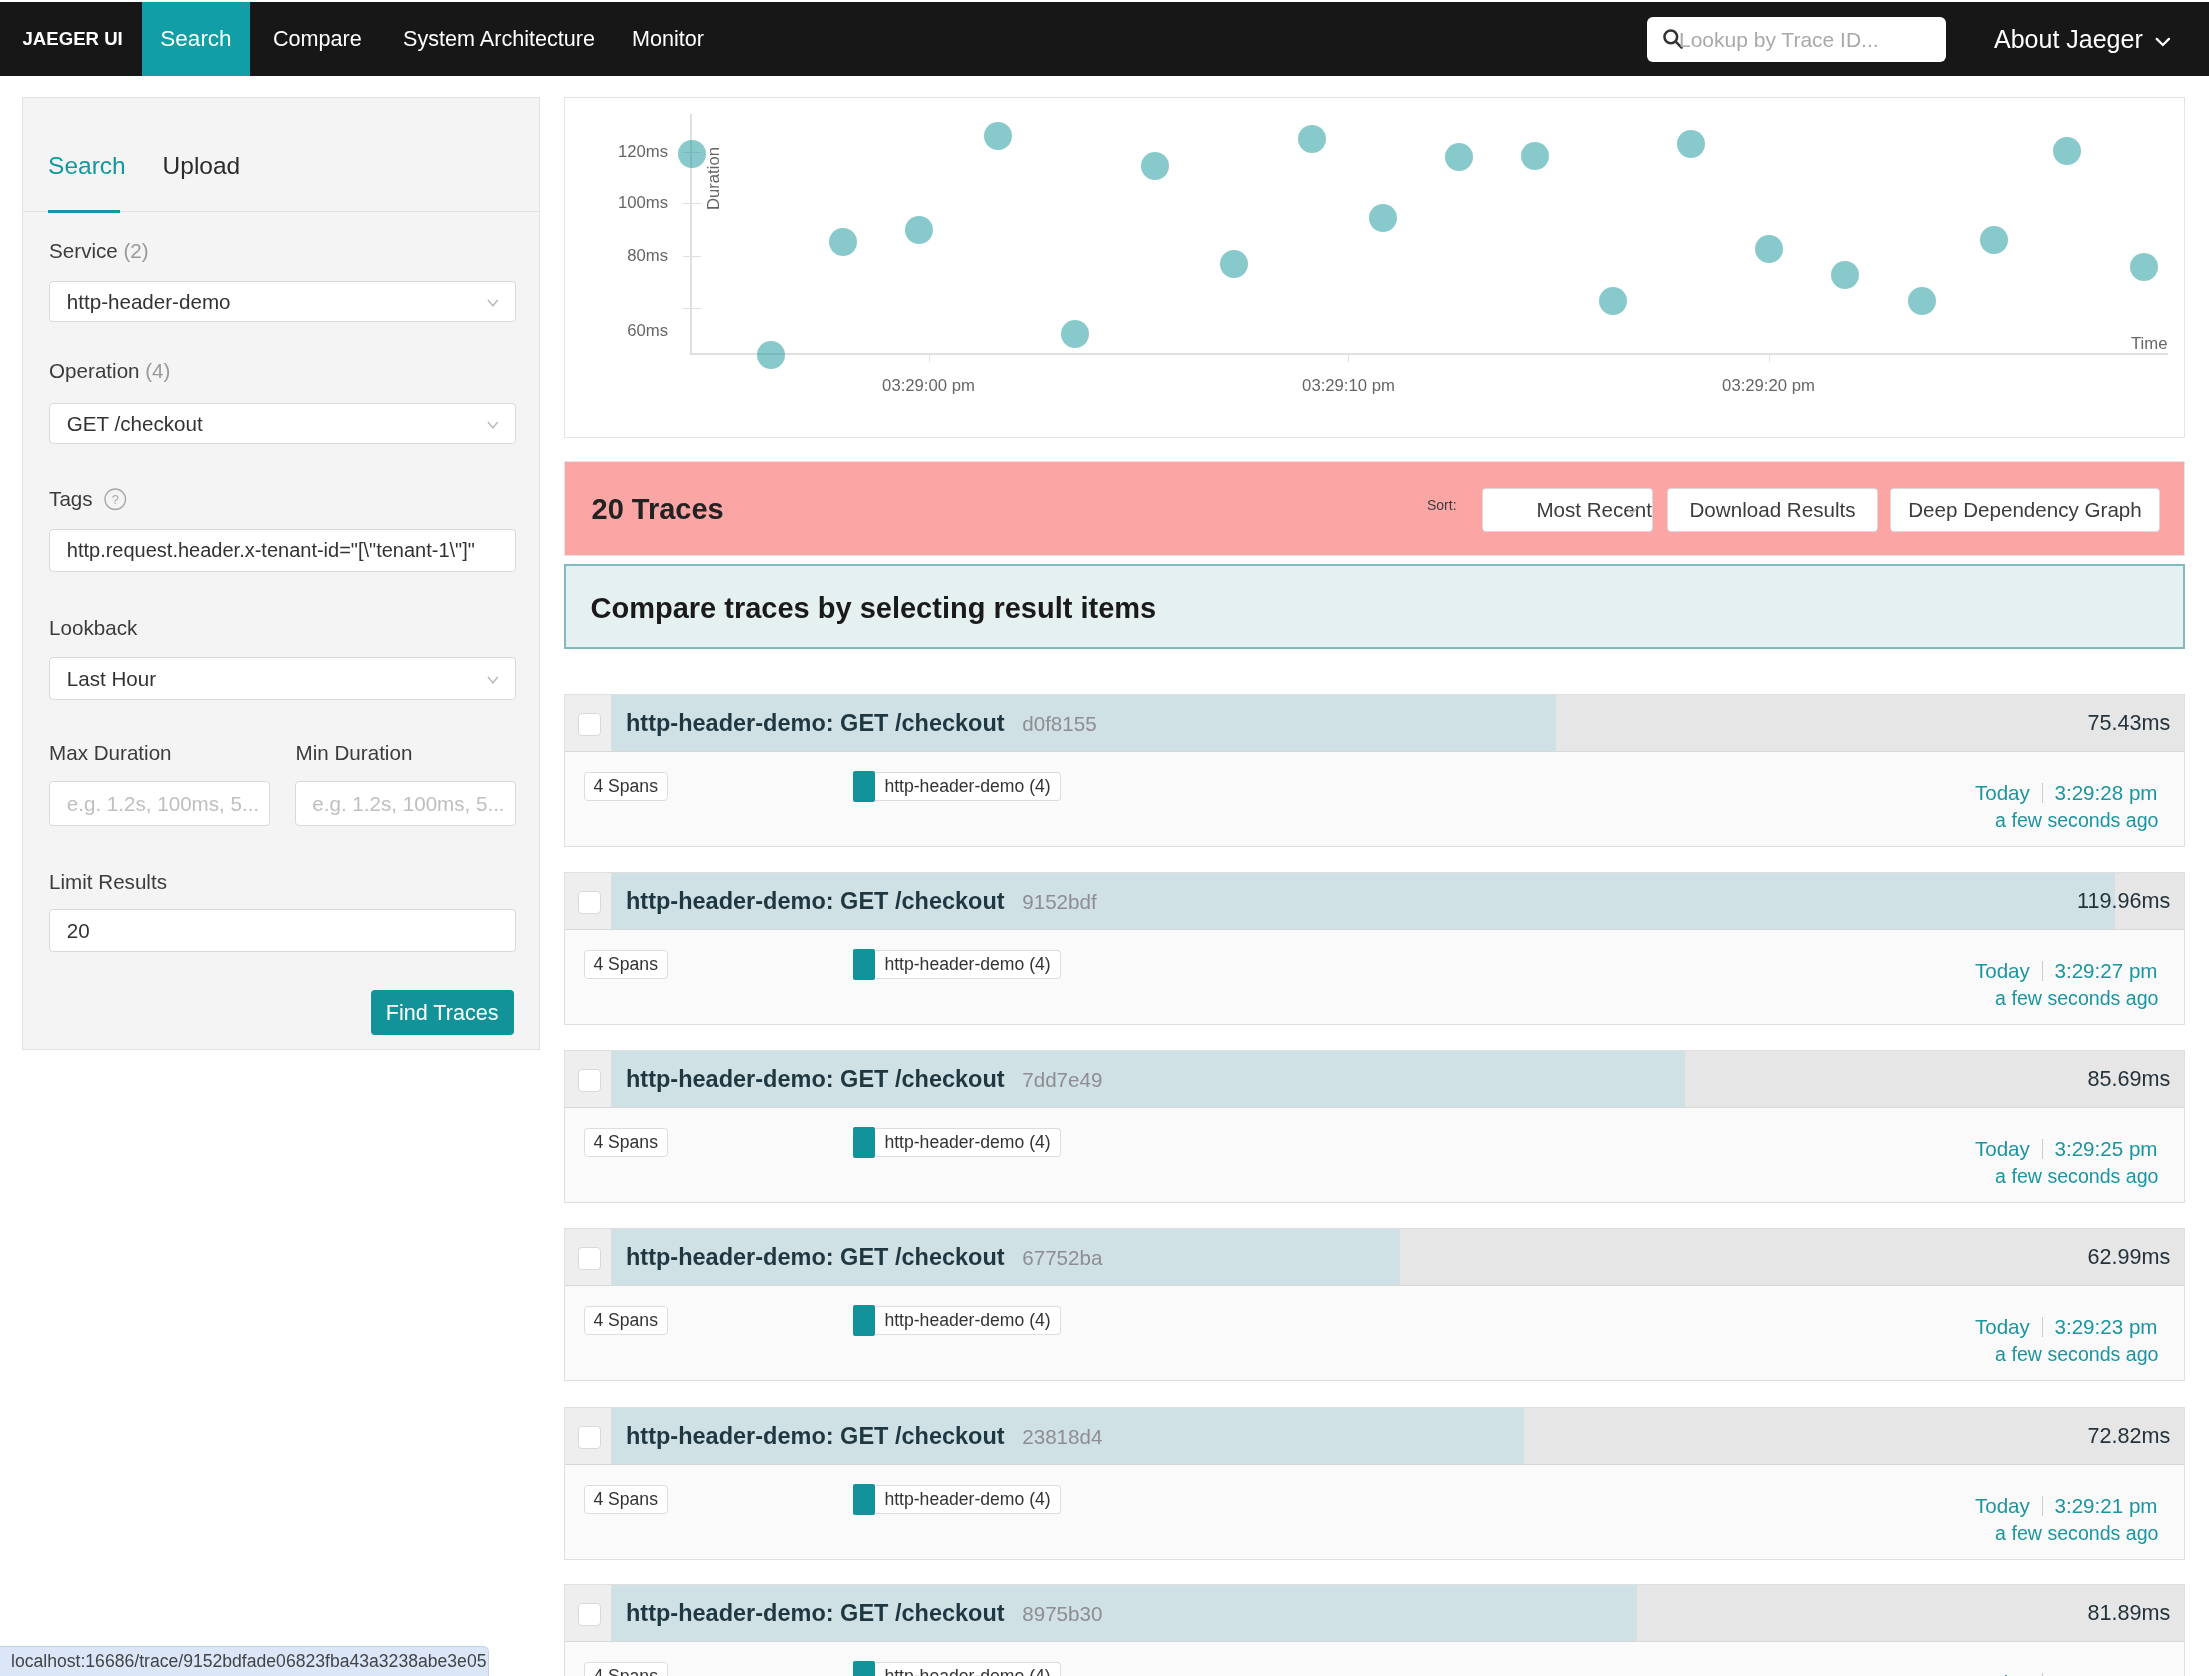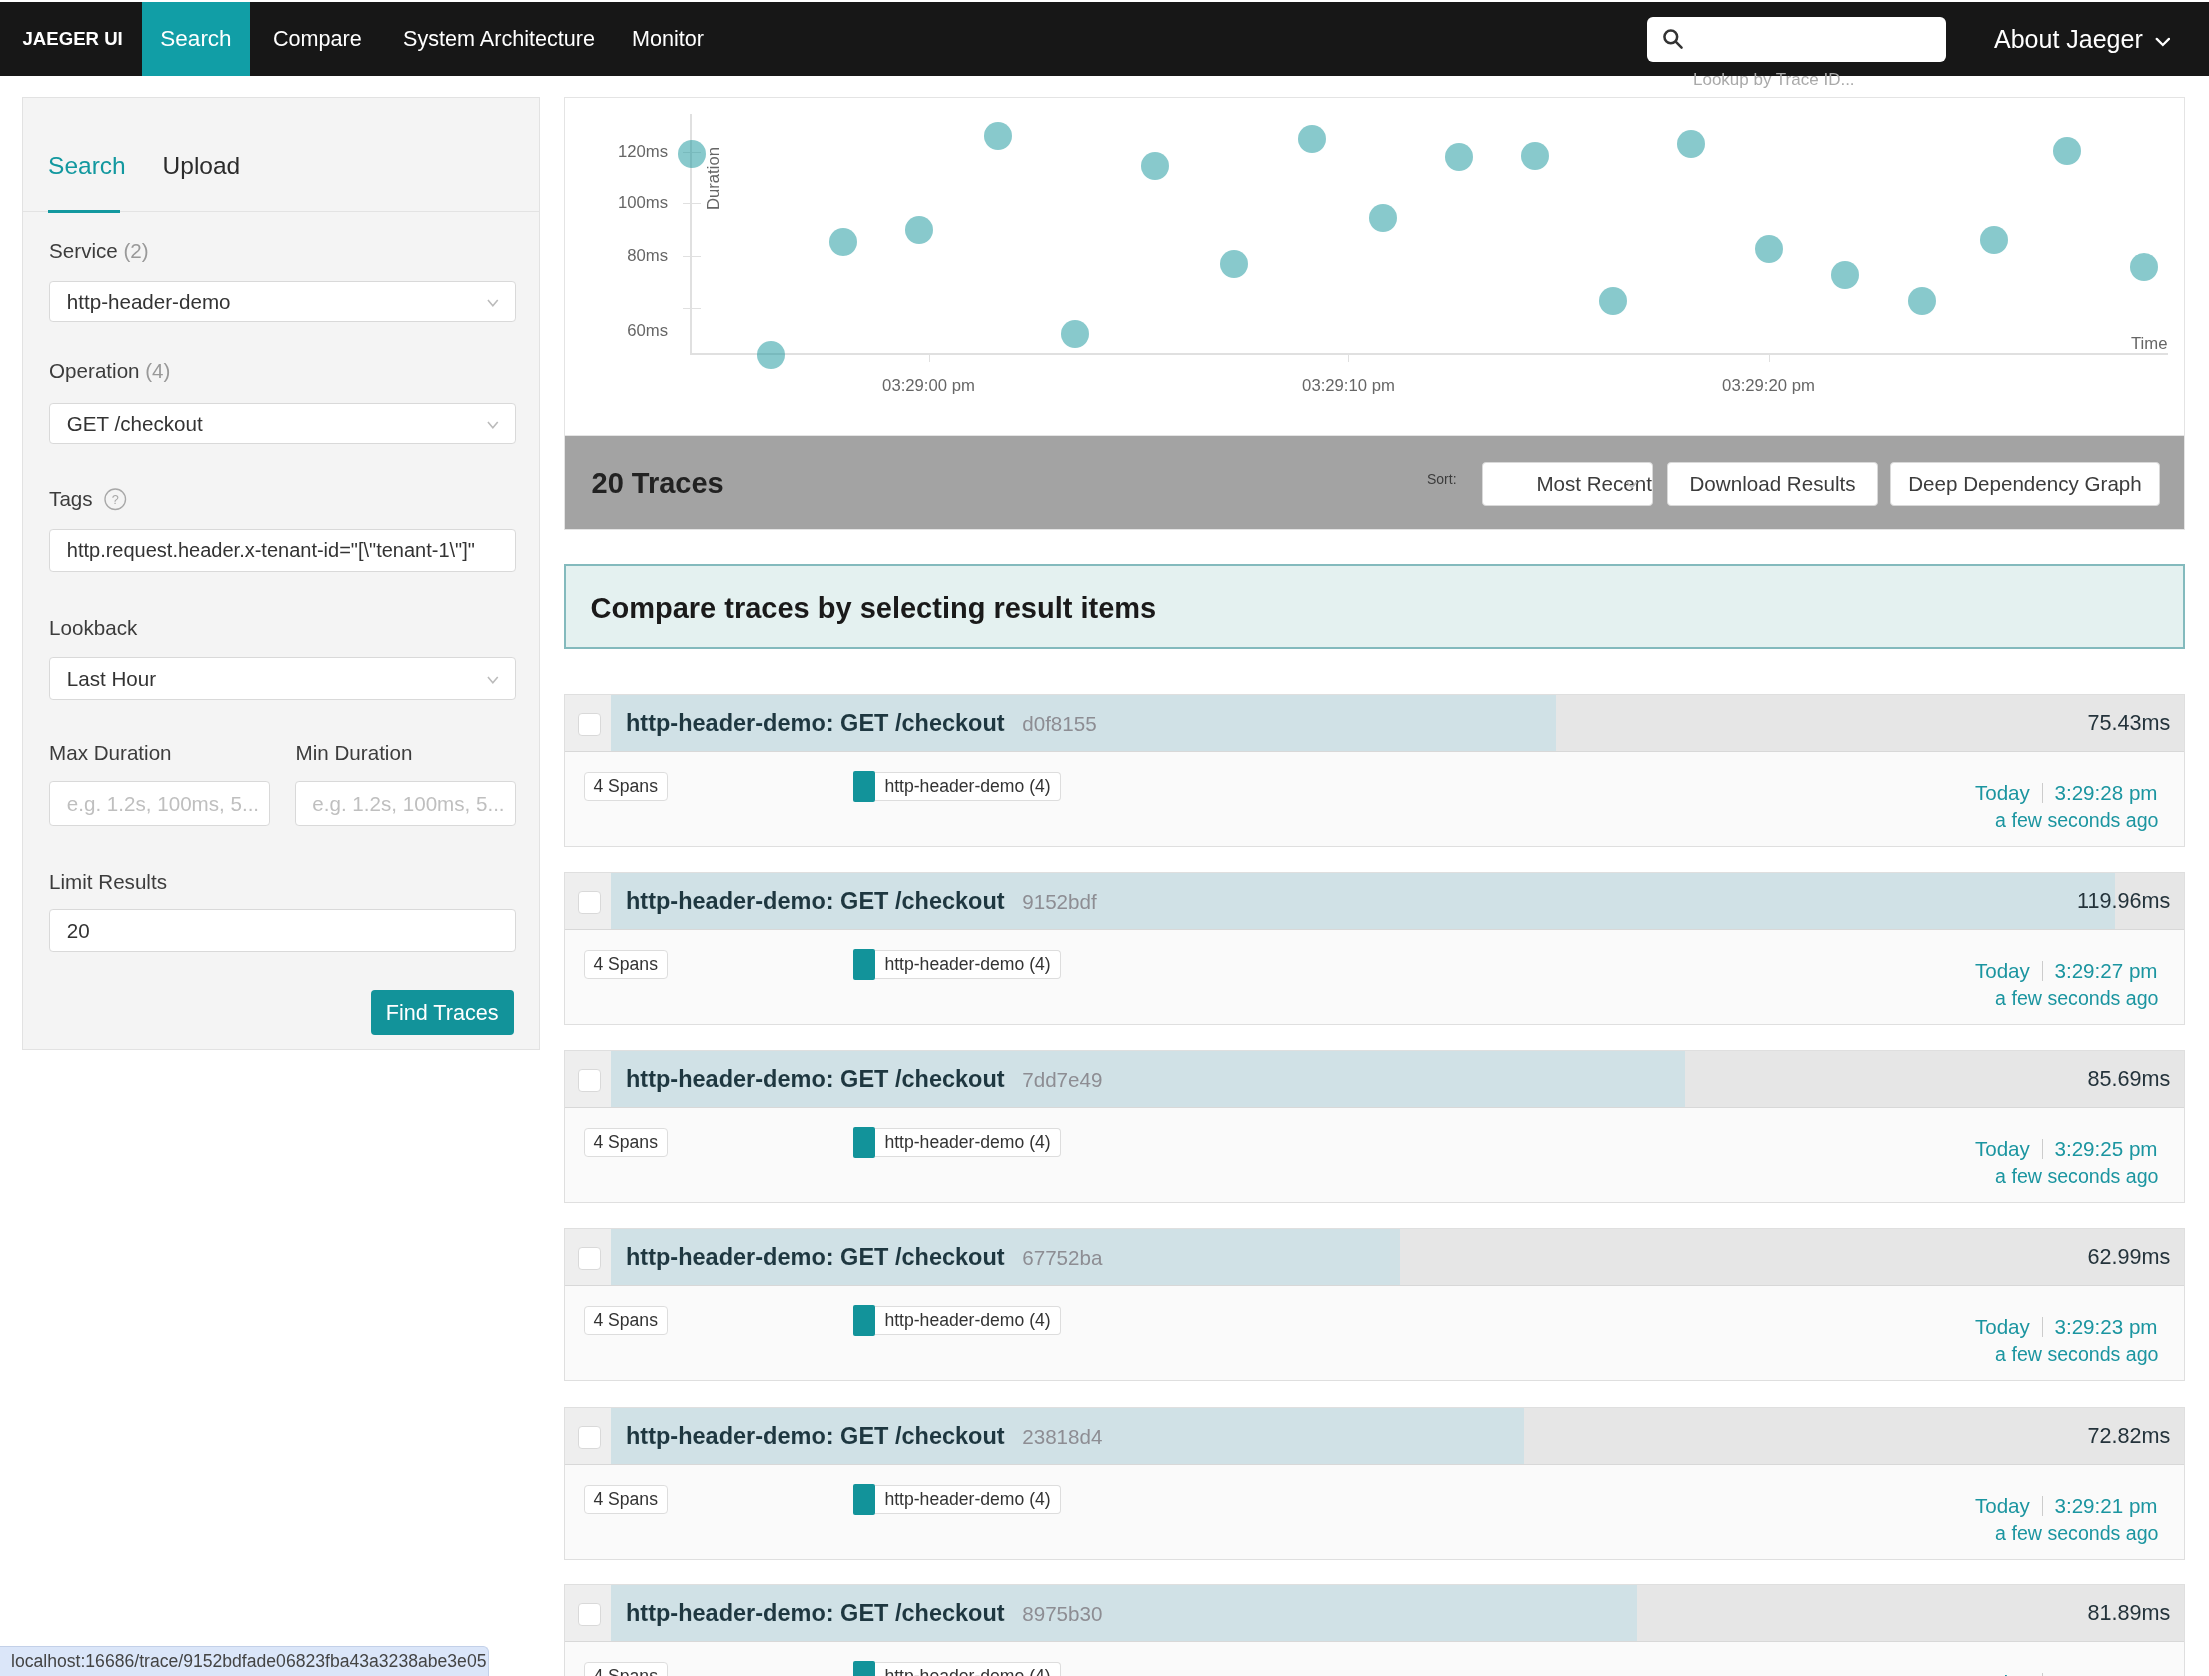--- a/index.html
+++ b/index.html
@@ -4,21 +4,21 @@
 <style>
 * { margin:0; padding:0; box-sizing:border-box; }
 html,body { width:2209px; height:1676px; background:#fff; font-family:"Liberation Sans", sans-serif; overflow:hidden; position:relative; }
 
 
 #nav { position:absolute; left:0; top:2px; width:2209px; height:74px; background:#171717; }
 #brand { position:absolute; left:22.5px; top:0; height:74px; line-height:74px; color:#fff; font-weight:bold; font-size:18.6px; }
 #tabSearch { position:absolute; left:142px; top:0; width:108px; height:74px; background:#119ea6; color:#fff; font-size:22.5px; text-align:center; line-height:74px; }
 .navitem { position:absolute; top:0; height:74px; line-height:74px; color:#fff; font-size:21.6px; }
 #lookup { position:absolute; left:1647px; top:14.7px; width:299px; height:45px; background:#fff; border-radius:5.9px; }
-#lookup .ph { position:absolute; left:46px; top:0; line-height:45px; color:#a9a9a9; font-size:17px;margin-top:40px; }
+#lookup .ph { position:absolute; left:32px; top:0; line-height:45px; color:#a9a9a9; font-size:21px; }
 #lookup svg { position:absolute; left:13.7px; top:10.8px; }
 #about { position:absolute; left:1994px; top:0; height:92px; line-height:74px; color:#fff; font-size:25px; }
 
 
 #panel { position:absolute; left:21.6px; top:97px; width:518px; height:953px; background:#f4f4f4; border:1px solid #e2e2e2; }
 .tabrow { position:absolute; left:0; top:0; width:516px; height:114px; border-bottom:1px solid #e3e3e3; }
 .tabA { position:absolute; left:25.5px; top:54px; font-size:24.5px; color:#12989f; }
 .tabB { position:absolute; left:140px; top:54px; font-size:24.5px; color:#2b2b2b; }
 .inkbar { position:absolute; left:25.5px; top:112px; width:72px; height:2.9px; background:#12989f; }
 .lbl { position:absolute; font-size:20.6px; color:#3c3c3c; }
@@ -31,21 +31,21 @@
 #findbtn { position:absolute; left:348px; top:892px; width:143px; height:45px; background:#12939A; border-radius:3.9px; color:#fff; font-size:21.6px; text-align:center; line-height:45px; }
 
 
 #scatter { position:absolute; left:564px; top:97px; width:1621px; height:341px; background:#fff; border:1px solid #e4e4e4; }
 .axis { position:absolute; background:#e0e0e0; }
 .ylab { position:absolute; right:1516px; width:78px; text-align:right; font-size:16.7px; color:#666; }
 .xlab { position:absolute; top:278px; width:157px; text-align:center; font-size:16.7px; color:#666; }
 .dot { position:absolute; width:28px; height:28px; border-radius:50%; background:rgba(18,147,154,0.5); }
 
 
-#tracesbar { position:absolute; left:564px; top:435px; width:1621px; height:95px; background:#a3a3a3; border:1px solid #e4e4e4; }
+#tracesbar { position:absolute; left:564px; top:461px; width:1621px; height:95px; background:#fca5a5; border:1px solid #e4e4e4; }
 .wbtn { position:absolute; top:25.5px; height:44px; background:#fff; border:1px solid #d9d9d9; border-radius:3.9px; font-size:20.6px; color:#3c3c3c; text-align:center; }
 
 
 #banner { position:absolute; left:564px; top:564px; width:1621px; height:85px; background:#e4f1f0; border:2px solid #83babd; }
 #banner .t { position:absolute; left:24.5px; top:25.5px; font-size:29px; font-weight:bold; color:#1a1a1a; }
 
 
 .card { position:absolute; left:564px; width:1621px; height:153px; background:#fafafa; border:1px solid #dfdfdf; }
 .chead { position:absolute; left:0; top:0; width:1619px; height:57px; background:#e6e6e6; border-bottom:1px solid #d8d8d8; }
 .ckbcol { position:absolute; left:0; top:0; width:46px; height:56px; background:#eeeeee; }

